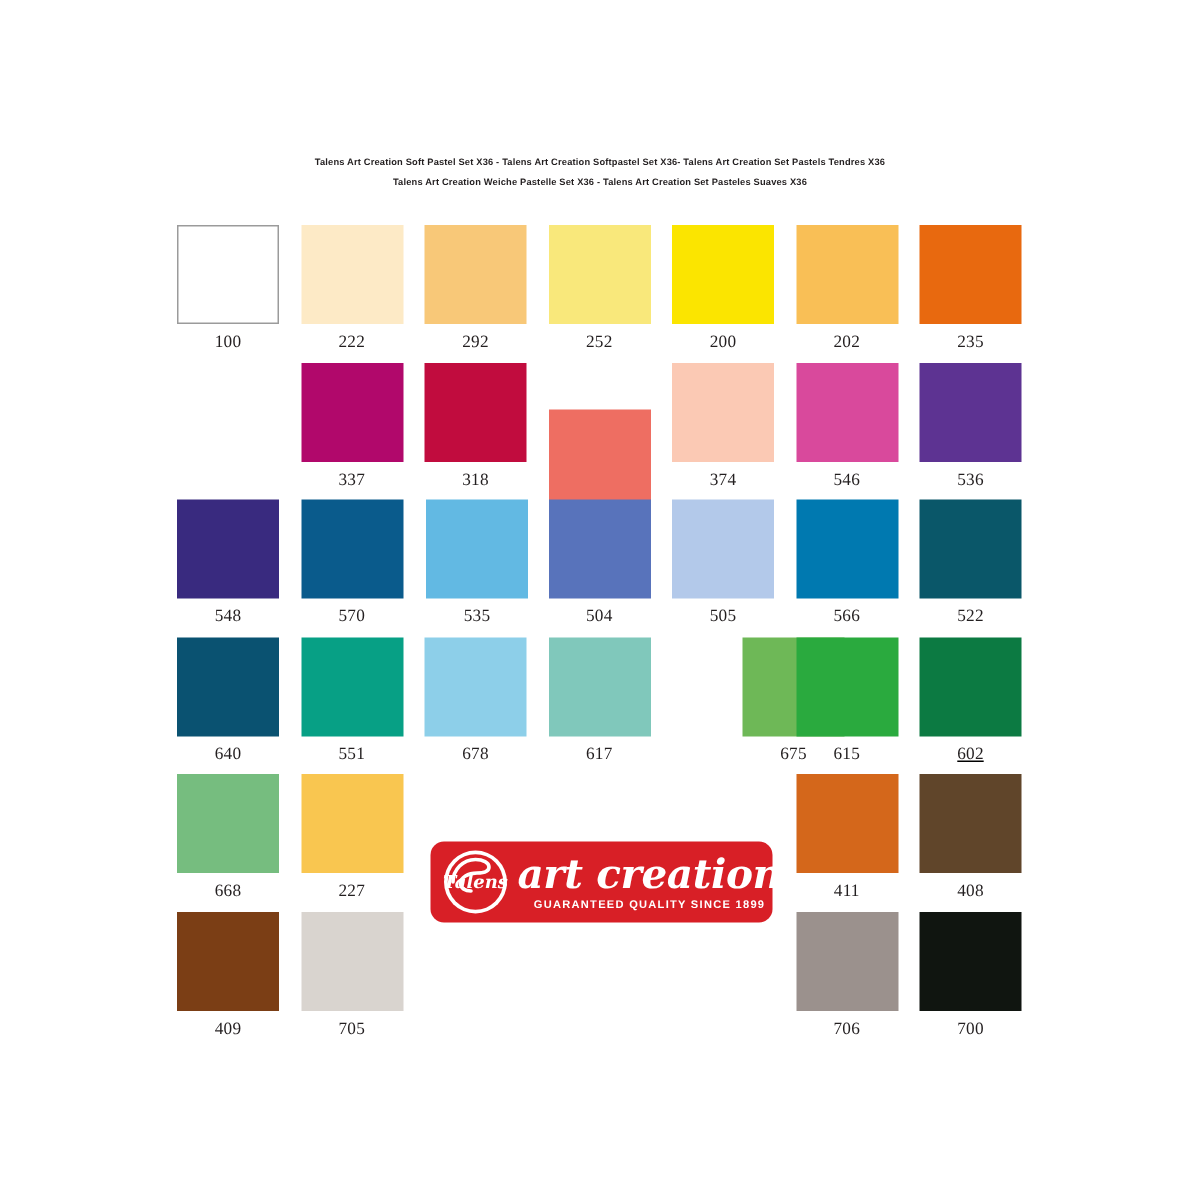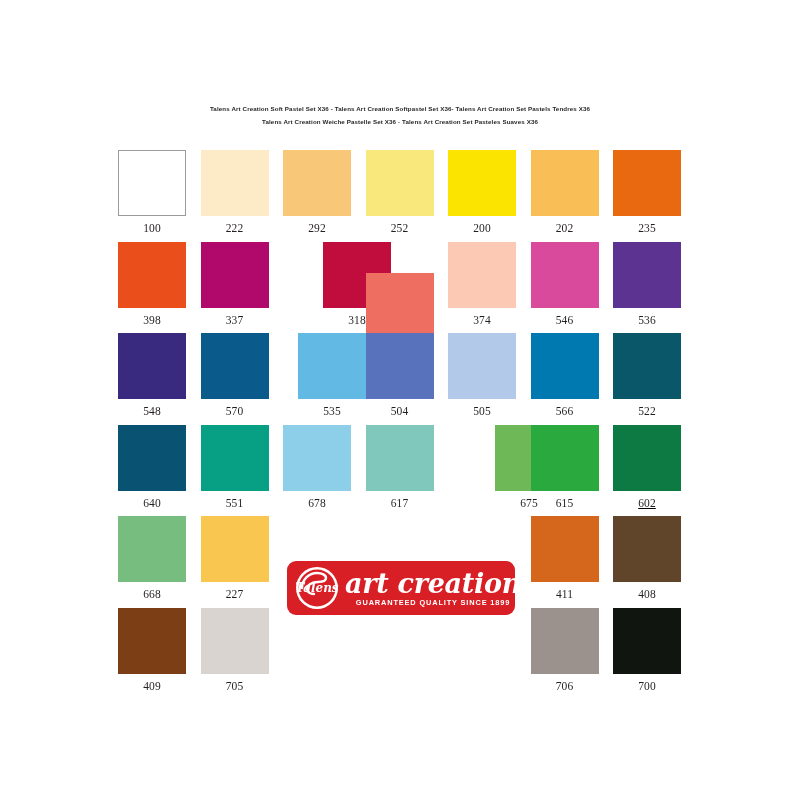--- a/index.html
+++ b/index.html
@@ -166,29 +166,25 @@
         <div class="cell" style="left: 412.5px;">
           <div class="chip" style="background: rgb(249, 191, 86);"></div>
           <div class="code">202</div>
         </div>
         <div class="cell" style="left: 495px;">
           <div class="chip" style="background: rgb(232, 105, 15);"></div>
           <div class="code">235</div>
         </div>
       </div>
       <div class="row">
-        <div class="cell" style="left: 0px;">
-          <div class="chip" style="background: rgb(233, 78, 27);"></div>
-          <div class="code">398</div>
-        </div>
         <div class="cell" style="left: 82.5px;">
           <div class="chip" style="background: rgb(177, 8, 107);"></div>
           <div class="code">337</div>
         </div>
-        <div class="cell" style="left: 165px; margin-left: 40px;">
+        <div class="cell" style="left: 165px;">
           <div class="chip" style="background: rgb(193, 12, 62);"></div>
           <div class="code">318</div>
         </div>
         <div class="cell" style="left: 247.5px; margin-top: 31px;">
           <div class="chip" style="background: rgb(238, 110, 98);"></div>
           <div class="code">316</div>
         </div>
         <div class="cell" style="left: 330px;">
           <div class="chip" style="background: rgb(251, 201, 180);"></div>
           <div class="code">374</div>
@@ -204,21 +200,21 @@
       </div>
       <div class="row">
         <div class="cell" style="left: 0px;">
           <div class="chip" style="background: rgb(57, 42, 127);"></div>
           <div class="code">548</div>
         </div>
         <div class="cell" style="left: 82.5px;">
           <div class="chip" style="background: rgb(10, 91, 140);"></div>
           <div class="code">570</div>
         </div>
-        <div class="cell" style="left: 180px; border-radius: 24px;">
+        <div class="cell" style="left: 166px; border-radius: 24px;">
           <div class="chip" style="background: rgb(98, 185, 227);"></div>
           <div class="code">535</div>
         </div>
         <div class="cell" style="left: 247.5px;">
           <div class="chip" style="background: rgb(88, 115, 187);"></div>
           <div class="code">504</div>
         </div>
         <div class="cell" style="left: 330px;">
           <div class="chip" style="background: rgb(179, 201, 234);"></div>
           <div class="code">505</div>

